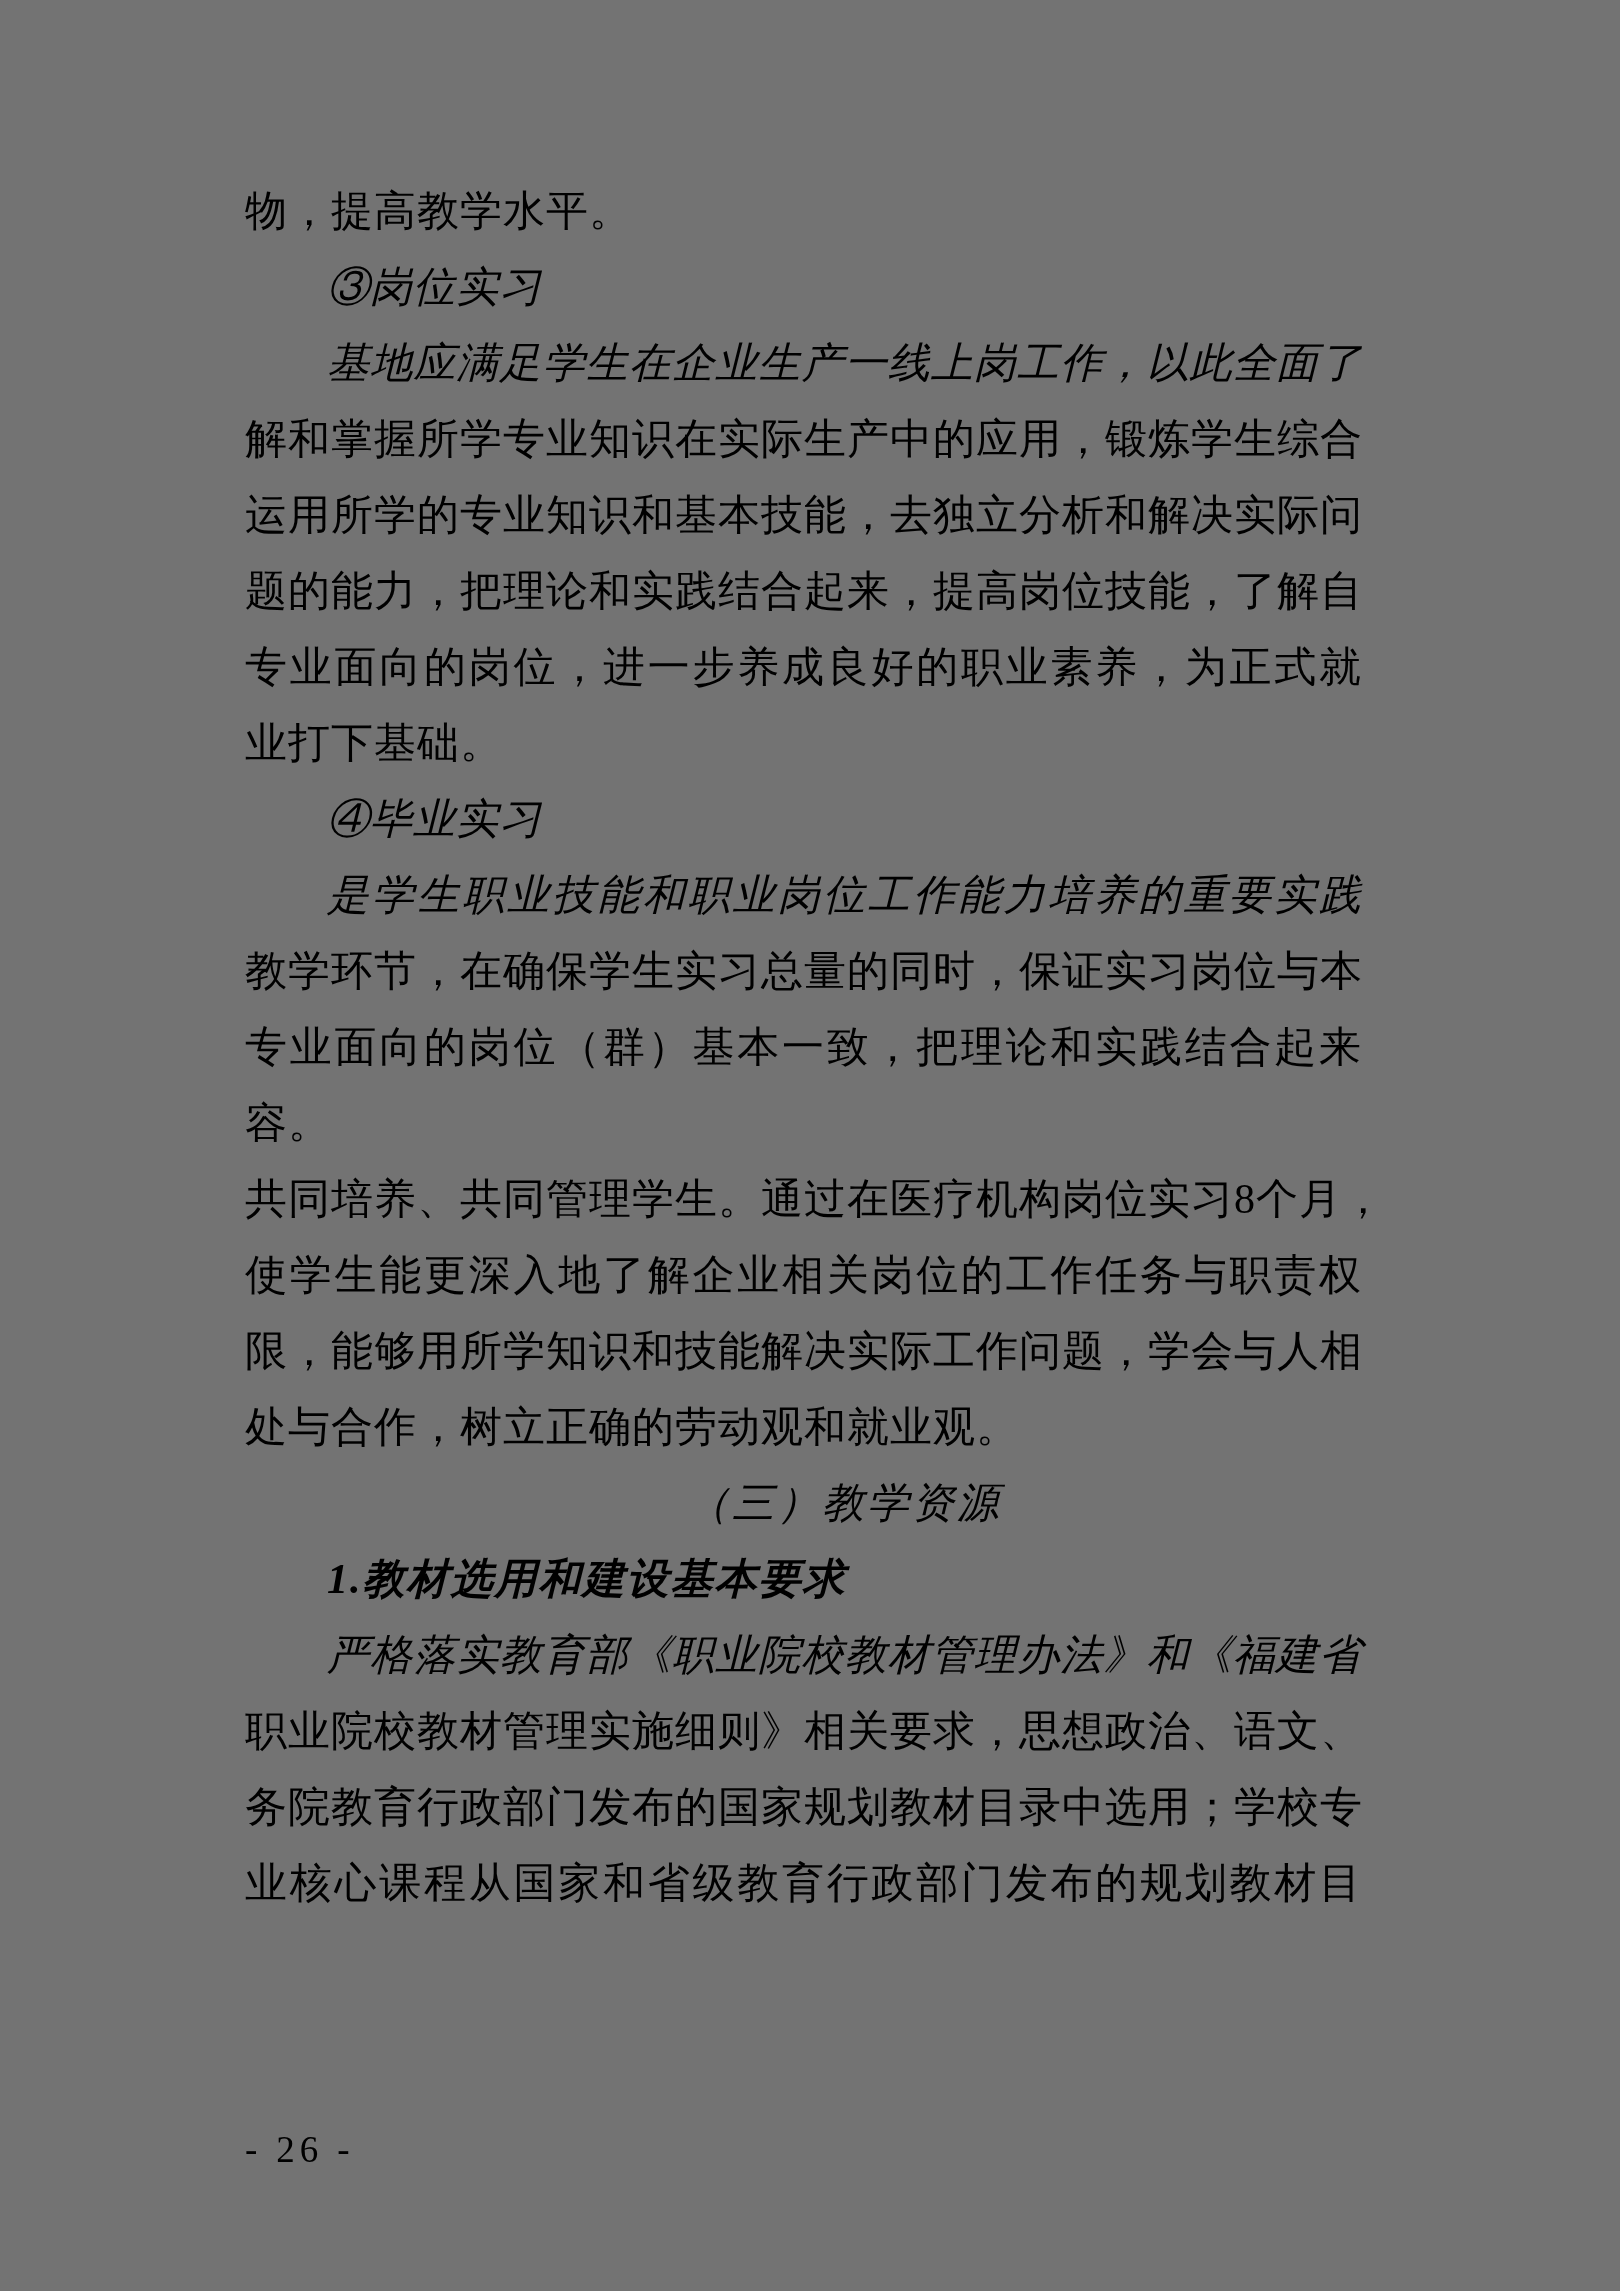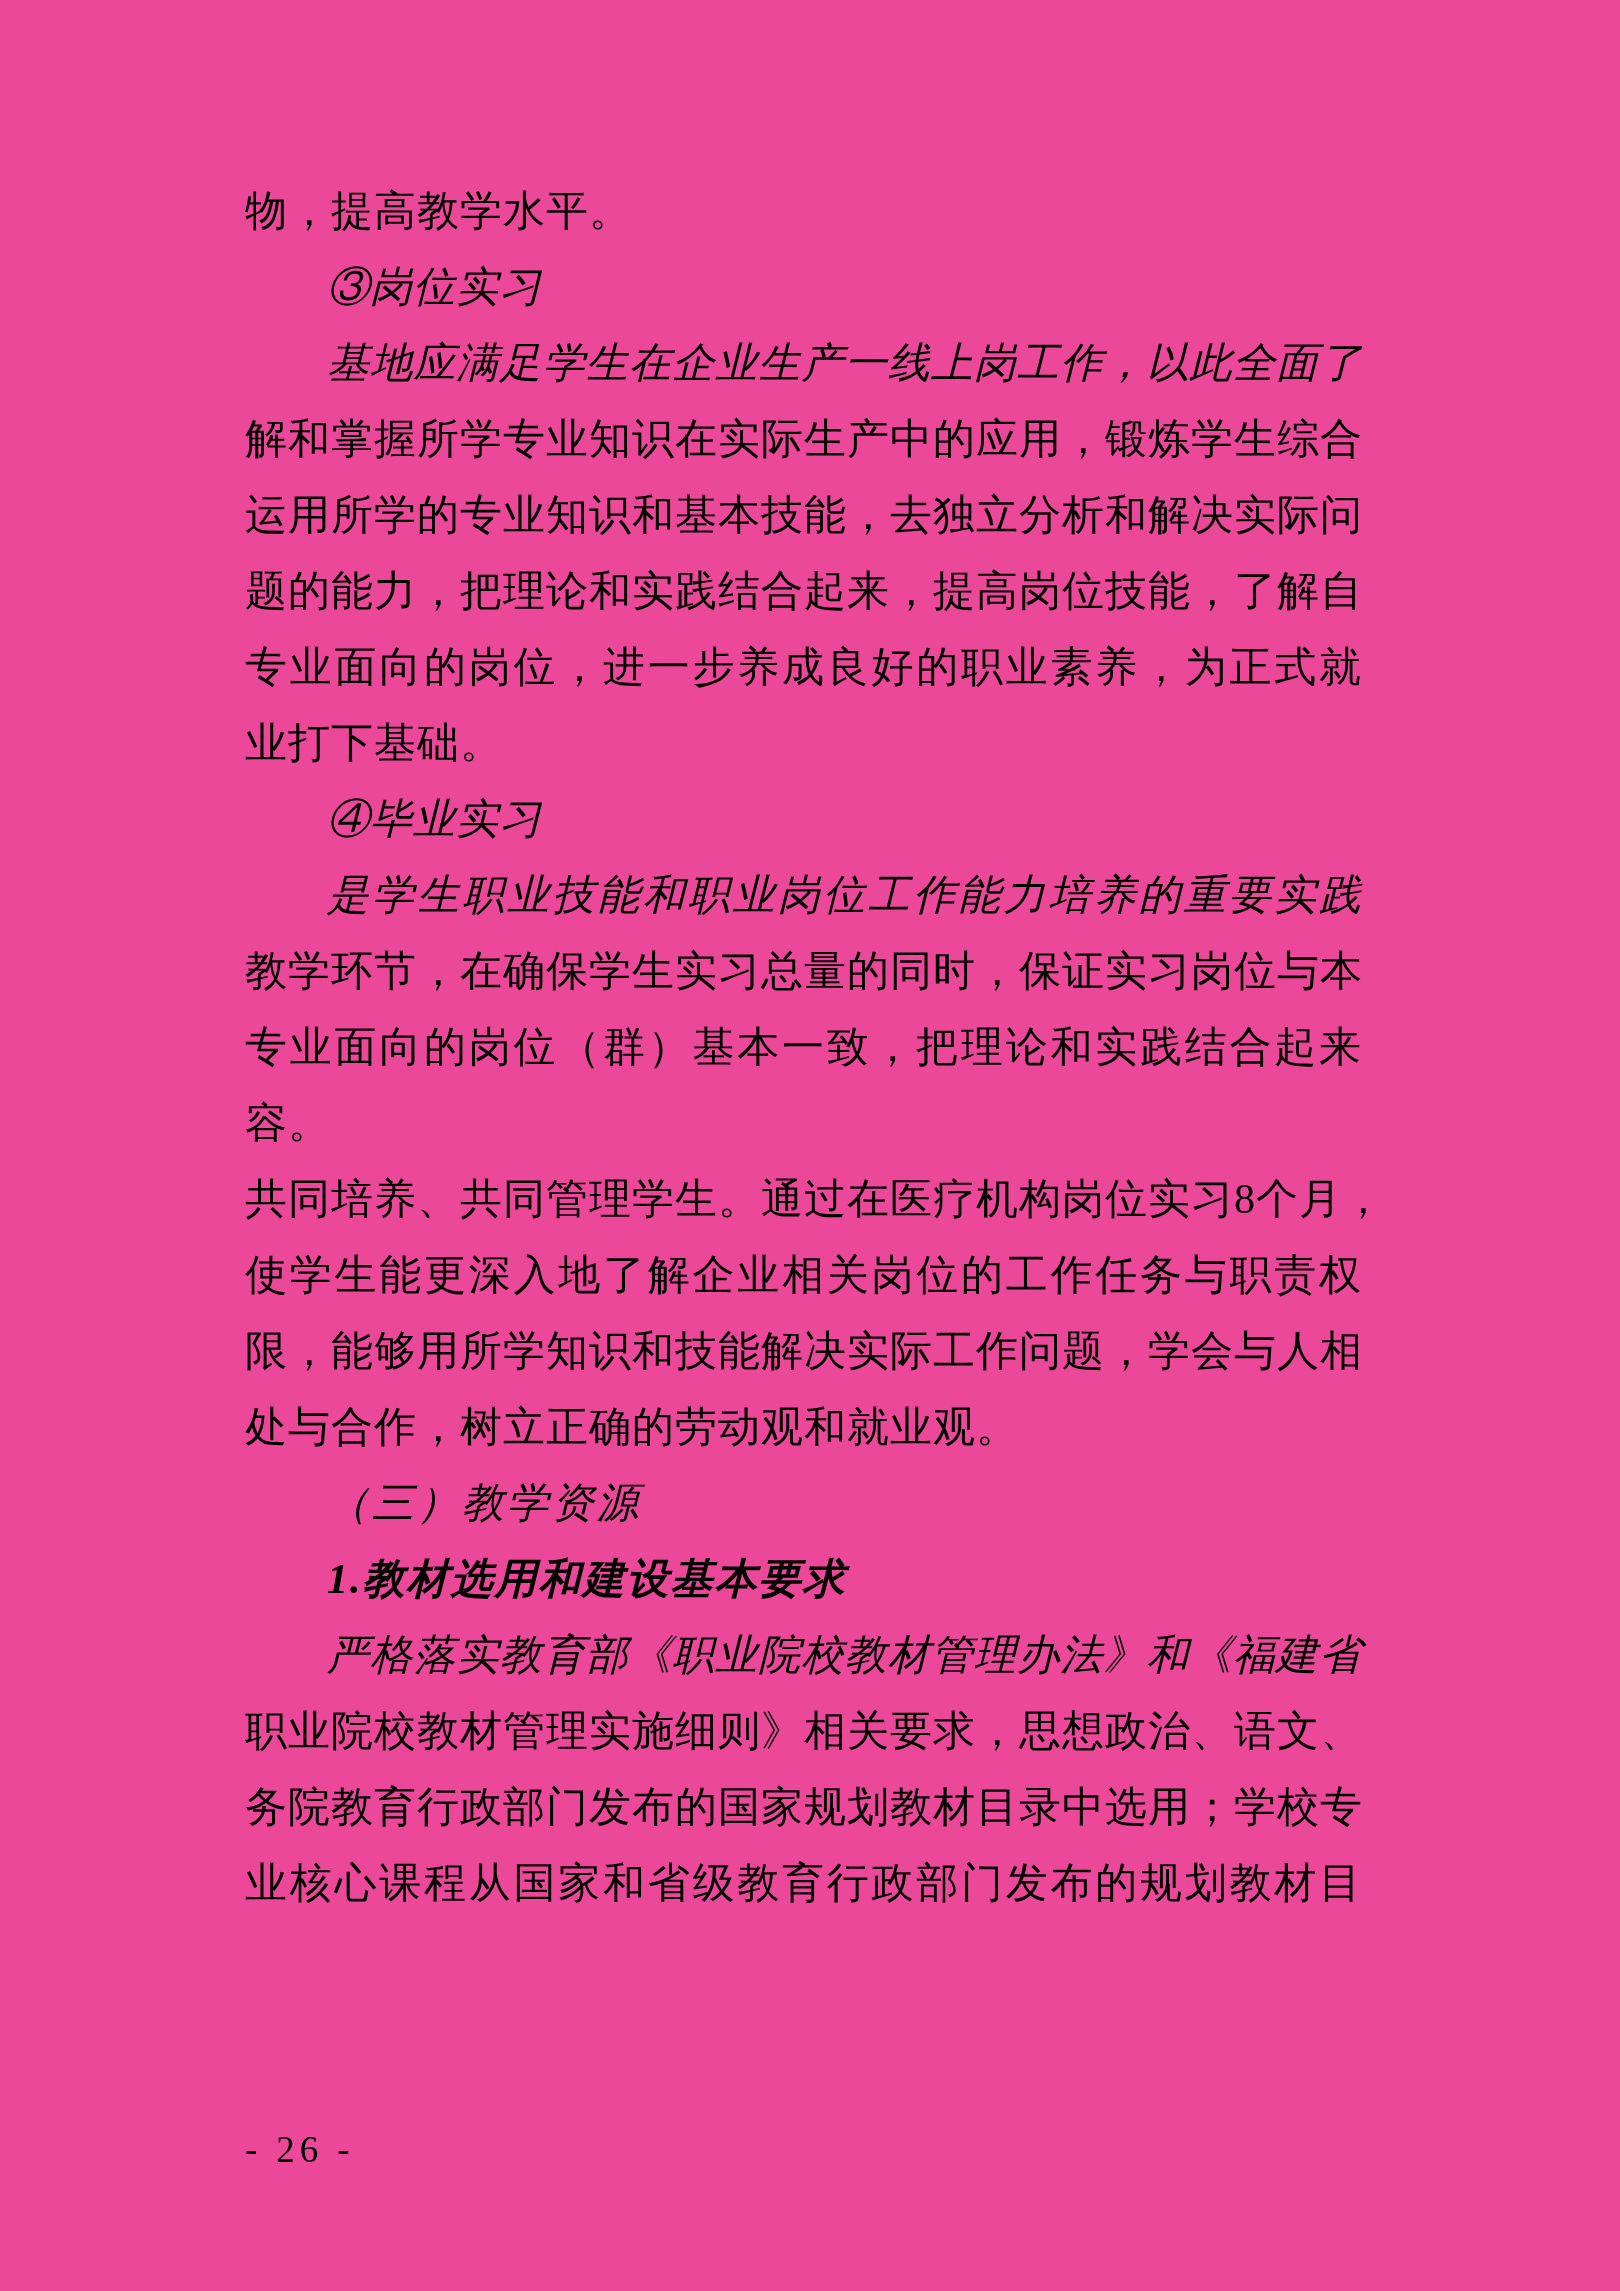--- a/index.html
+++ b/index.html
@@ -4,21 +4,21 @@
 <style>
   html, body {
     margin: 0;
     padding: 0;
     background: #ffffff;
   }
   .page {
     position: relative;
     width: 1620px;
     height: 2292px;
-    background: #ec4899;
+    background: #737373;
     overflow: hidden;
     font-family: "Liberation Serif", "DejaVu Serif", serif;
     color: #000000;
   }
   .text-block {
     position: absolute;
     left: 245px;
     top: 173px;
     width: 1117px;
   }
@@ -37,20 +37,21 @@
     text-align: justify;
     text-align-last: justify;
     text-justify: inter-character;
   }
   .line.bold {
     font-weight: bold;
     letter-spacing: 2px;
   }
   .line.kaiti {
     letter-spacing: 2.9px;
+    text-align: center;
   }
   .page-footer {
     position: absolute;
     left: 245px;
     top: 2125px;
     height: 49px;
     line-height: 49px;
     font-size: 37px;
     letter-spacing: 4.9px;
     color: #000000;

